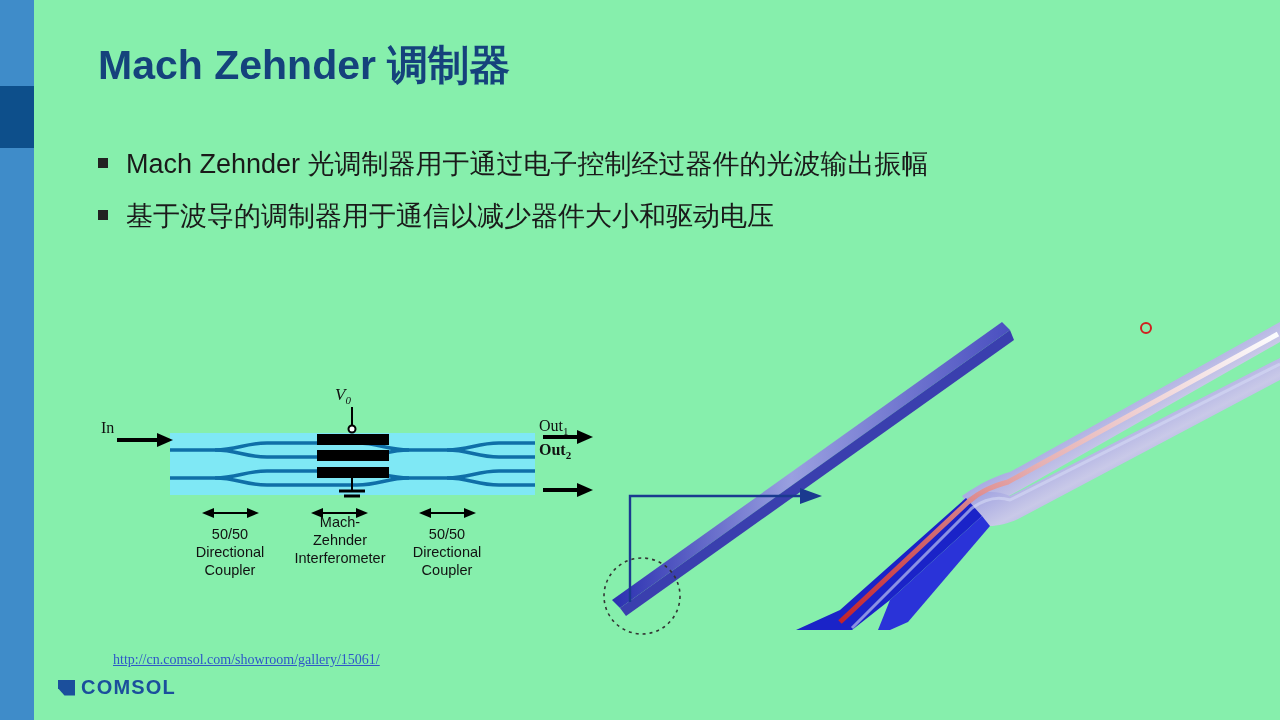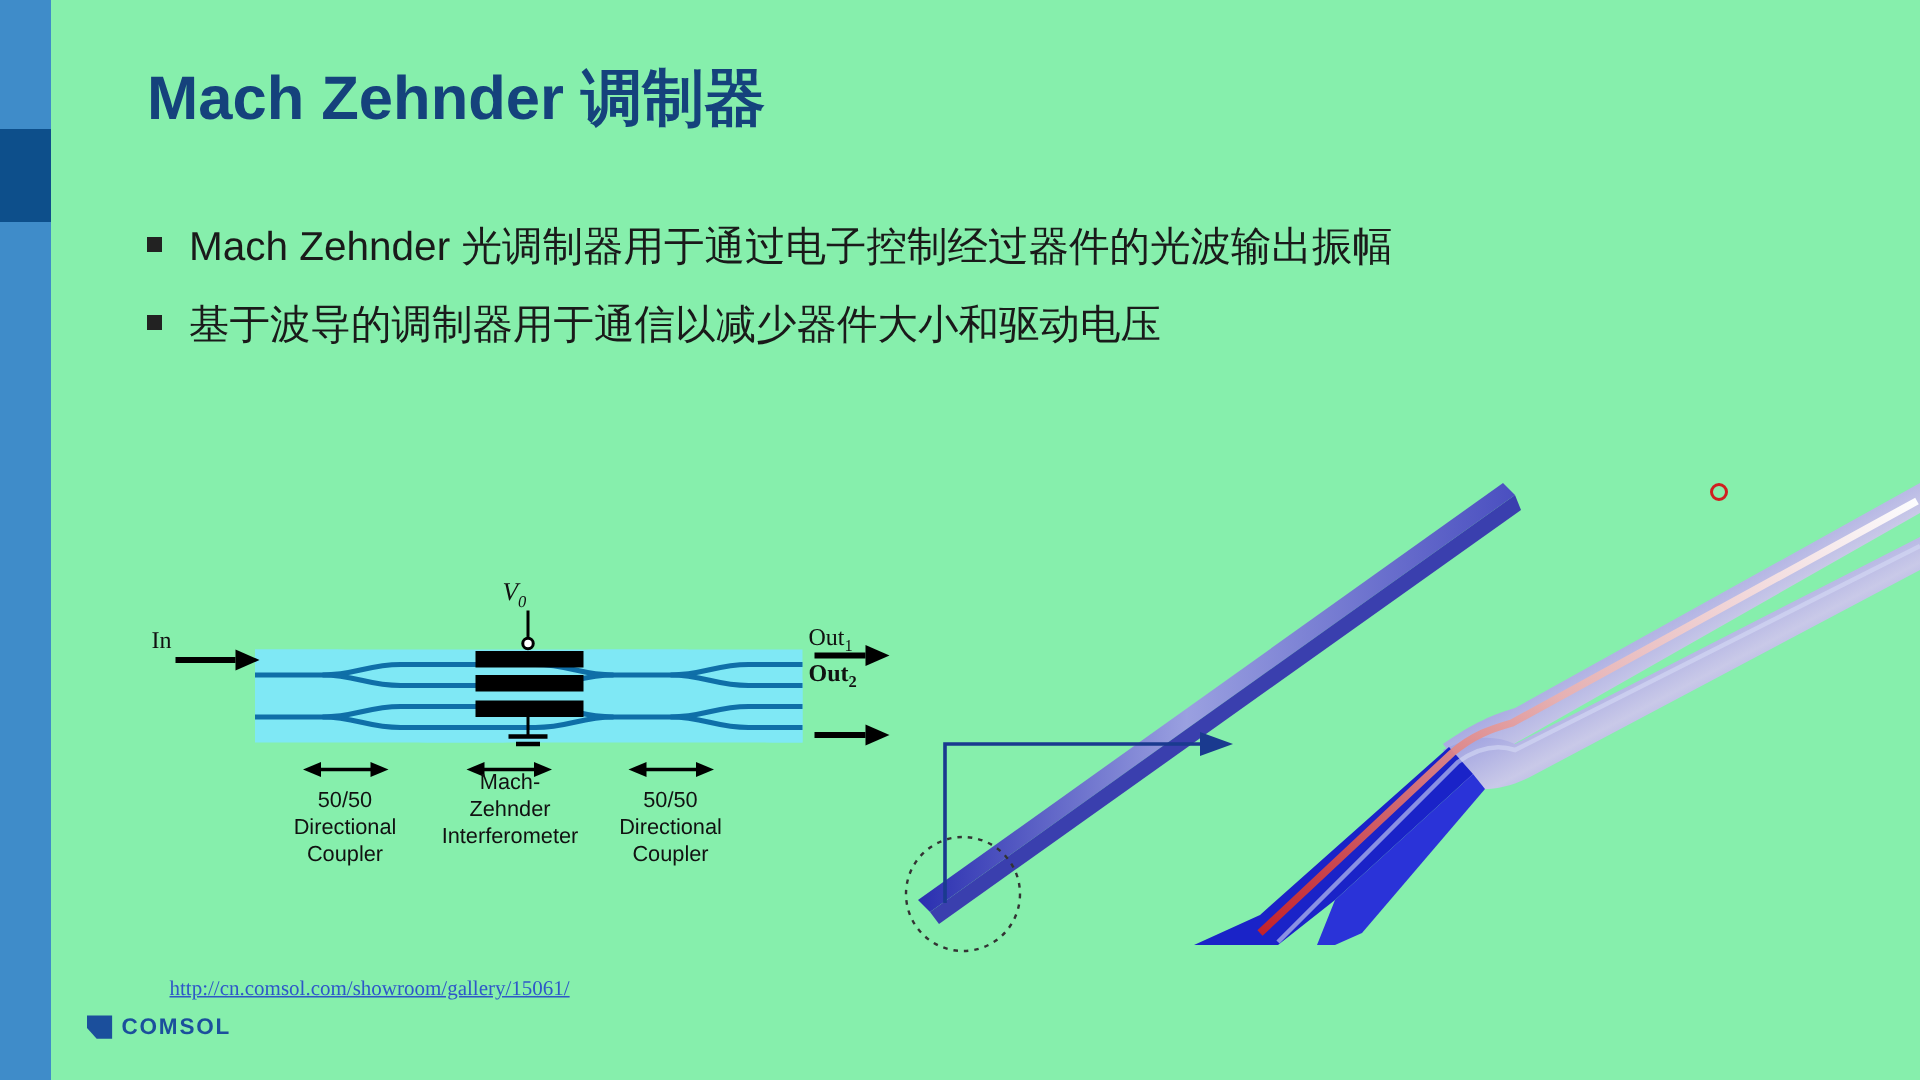--- a/index.html
+++ b/index.html
@@ -116,21 +116,21 @@
     display: flex;
     align-items: center;
   }
   .logo .mark {
     width: 17px; height: 16px;
     background: #1b4f9c;
     margin-right: 6px;
     clip-path: polygon(0 0, 100% 0, 100% 100%, 38% 100%, 0 55%);
   }
   .logo .word {
-    font-size: 15px;
+    font-size: 20px;
     font-weight: bold;
     color: #1b4f9c;
     letter-spacing: 1.2px;
     text-align: center;
   }
 
   
   .render {
     position: absolute;
     left: 590px; top: 300px;

